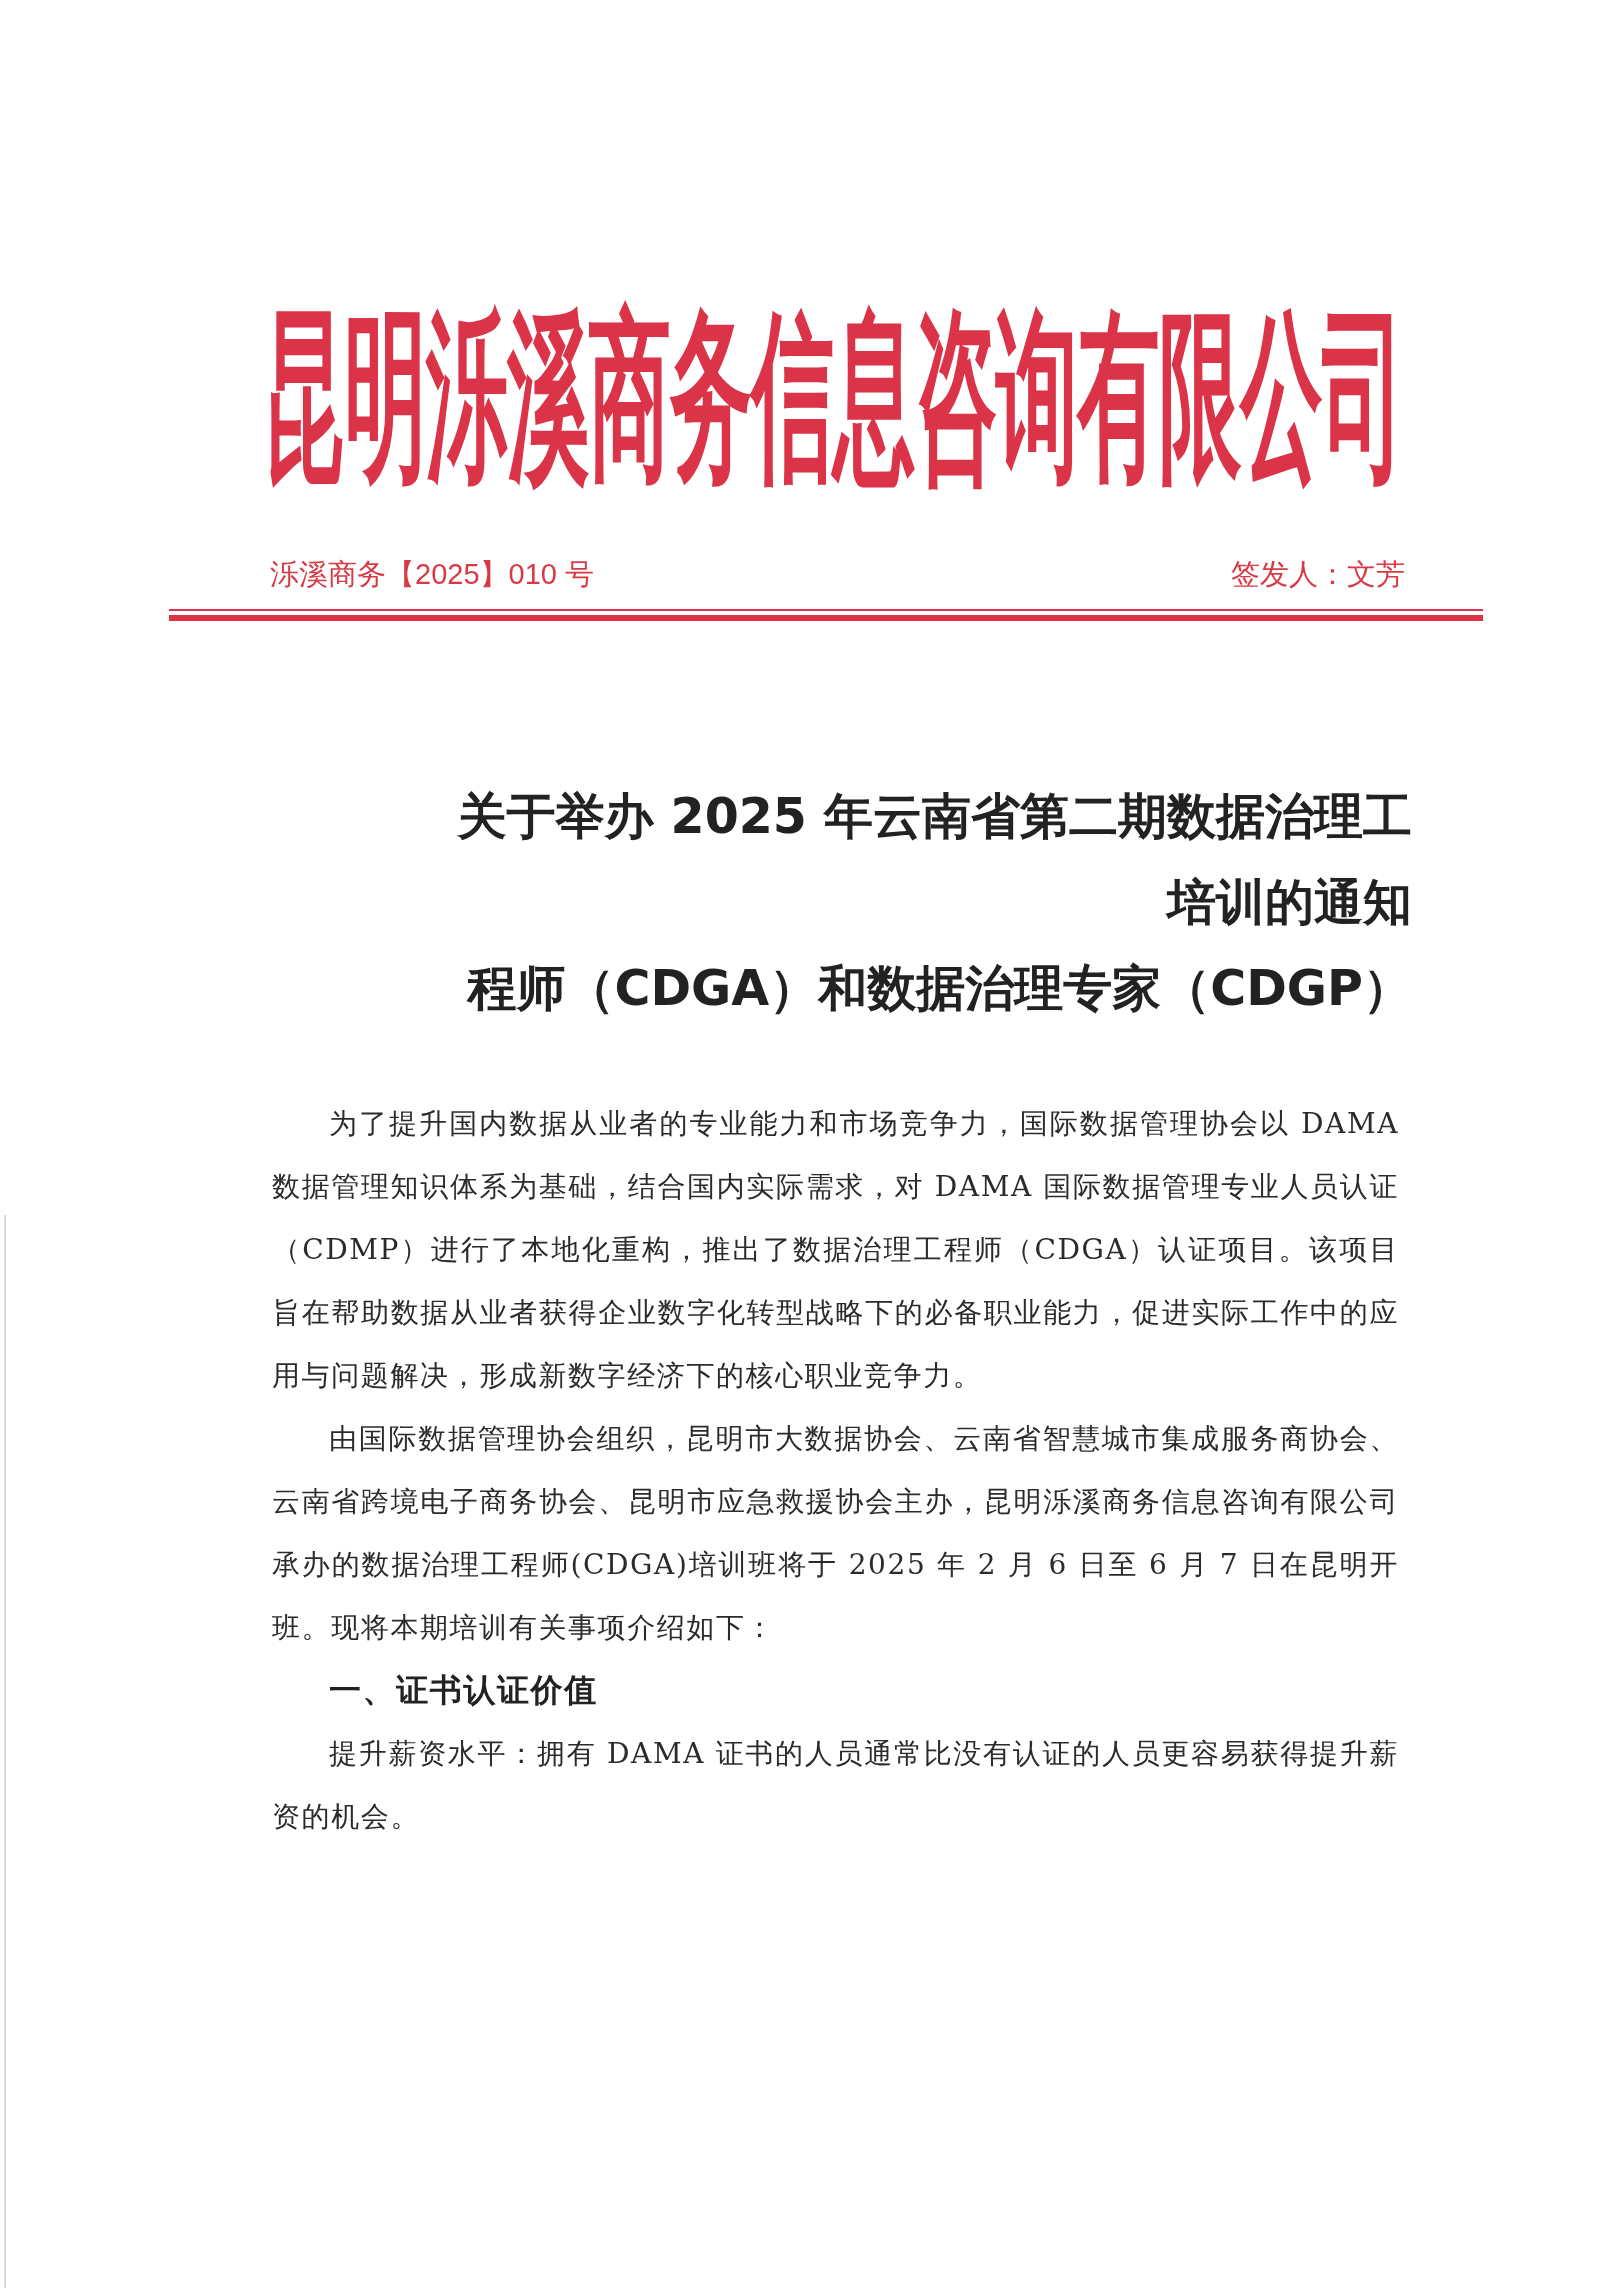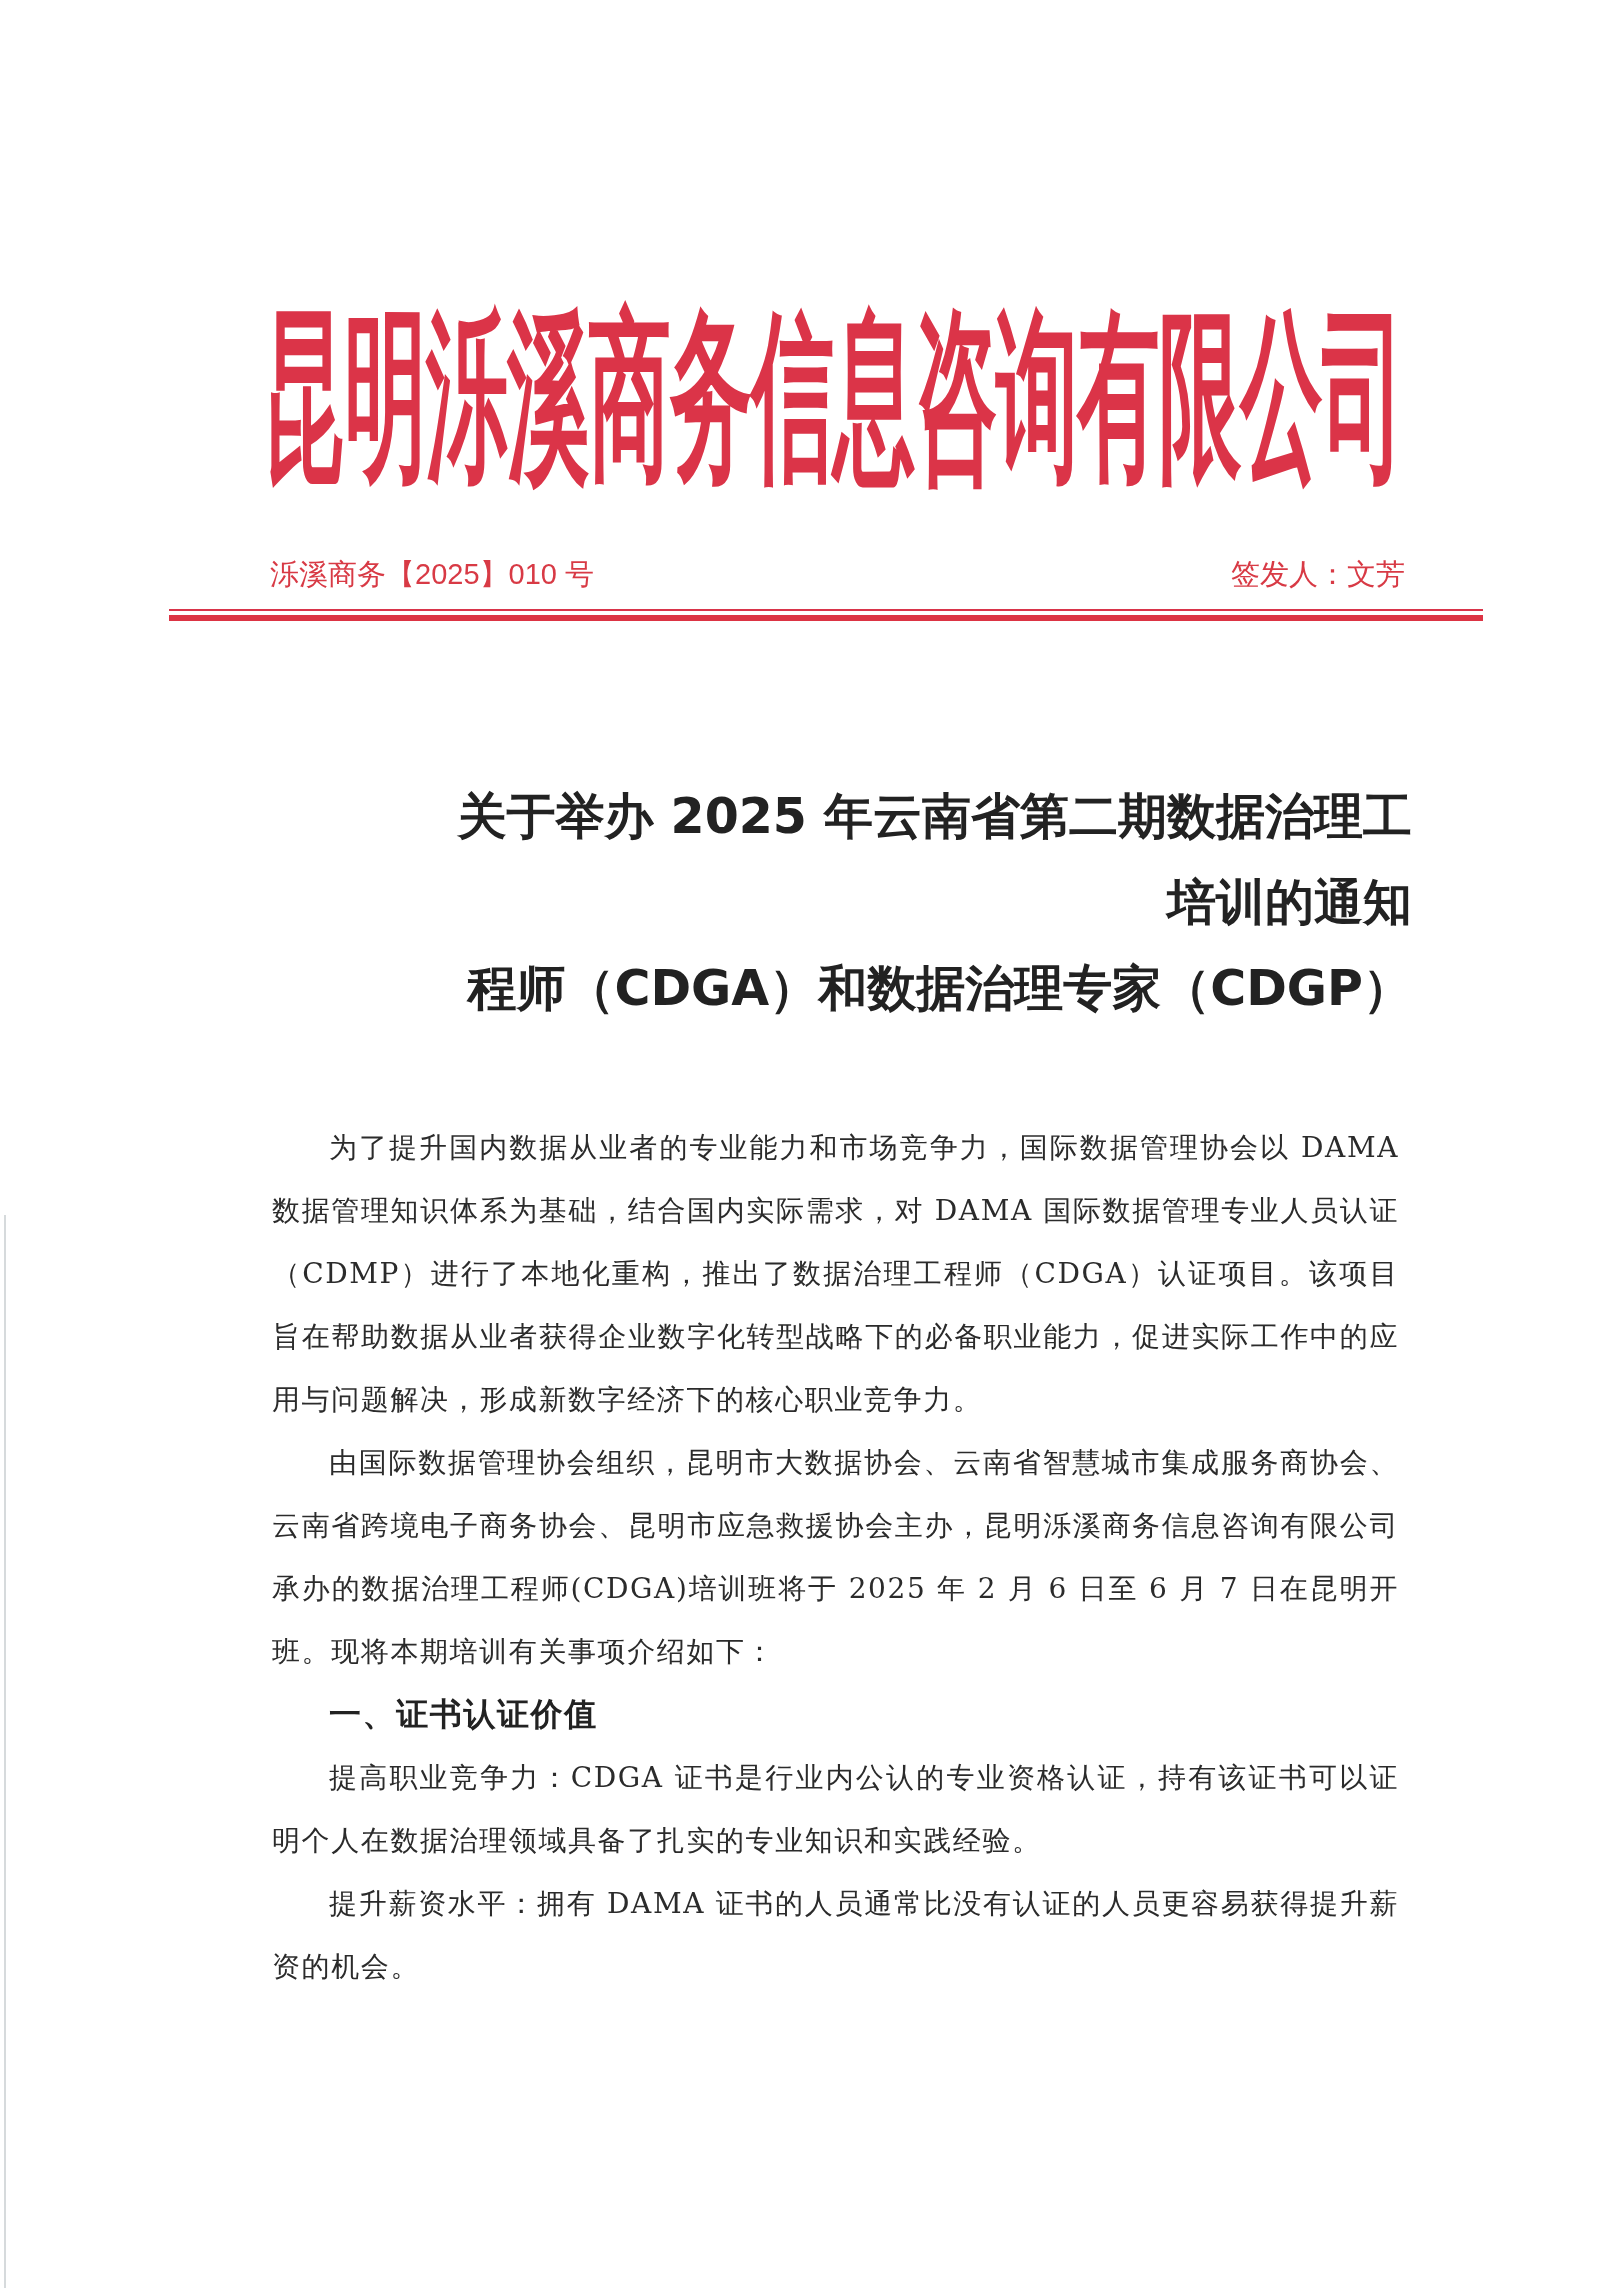--- a/index.html
+++ b/index.html
@@ -93,21 +93,21 @@
       line-height: 86px;
       color: #222222;
     }
     .title-line {
       display: block;
       white-space: nowrap;
     }
     .body {
       position: absolute;
       left: 272px;
-      top: 1116px;
+      top: 1092px;
       width: 1127px;
       font-family: "DejaVu Serif", "Liberation Serif", serif;
       font-size: 28px;
       line-height: 63px;
       color: #2b2b2b;
       text-align: justify;
       text-justify: inter-character;
       letter-spacing: 1.6px;
     }
     .para {
@@ -154,16 +154,15 @@
 <div class="title">
   <span class="title-line">关于举办 2025 年云南省第二期数据治理工</span>
   <span class="title-line">培训的通知</span>
   <span class="title-line">程师（CDGA）和数据治理专家（CDGP）</span>
 </div>
 
 <div class="body">
   <p class="para">为了提升国内数据从业者的专业能力和市场竞争力，国际数据管理协会以 DAMA 数据管理知识体系为基础，结合国内实际需求，对 DAMA 国际数据管理专业人员认证（CDMP）进行了本地化重构，推出了数据治理工程师（CDGA）认证项目。该项目旨在帮助数据从业者获得企业数字化转型战略下的必备职业能力，促进实际工作中的应用与问题解决，形成新数字经济下的核心职业竞争力。</p>
   <p class="para">由国际数据管理协会组织，昆明市大数据协会、云南省智慧城市集成服务商协会、云南省跨境电子商务协会、昆明市应急救援协会主办，昆明泺溪商务信息咨询有限公司承办的数据治理工程师(CDGA)培训班将于 2025 年 2 月 6 日至 6 月 7 日在昆明开班。现将本期培训有关事项介绍如下：</p>
   <p class="heading">一、证书认证价值</p>
-  <p class="para">提高职业竞争力：CDGA 证书是行业内公认的专业资格认证，持有该证书可以证明个人在数据治理领域具备了扎实的专业知识和实践经验。</p>
   <p class="para">提升薪资水平：拥有 DAMA 证书的人员通常比没有认证的人员更容易获得提升薪资的机会。</p>
 </div>
 
 
 </body></html>

